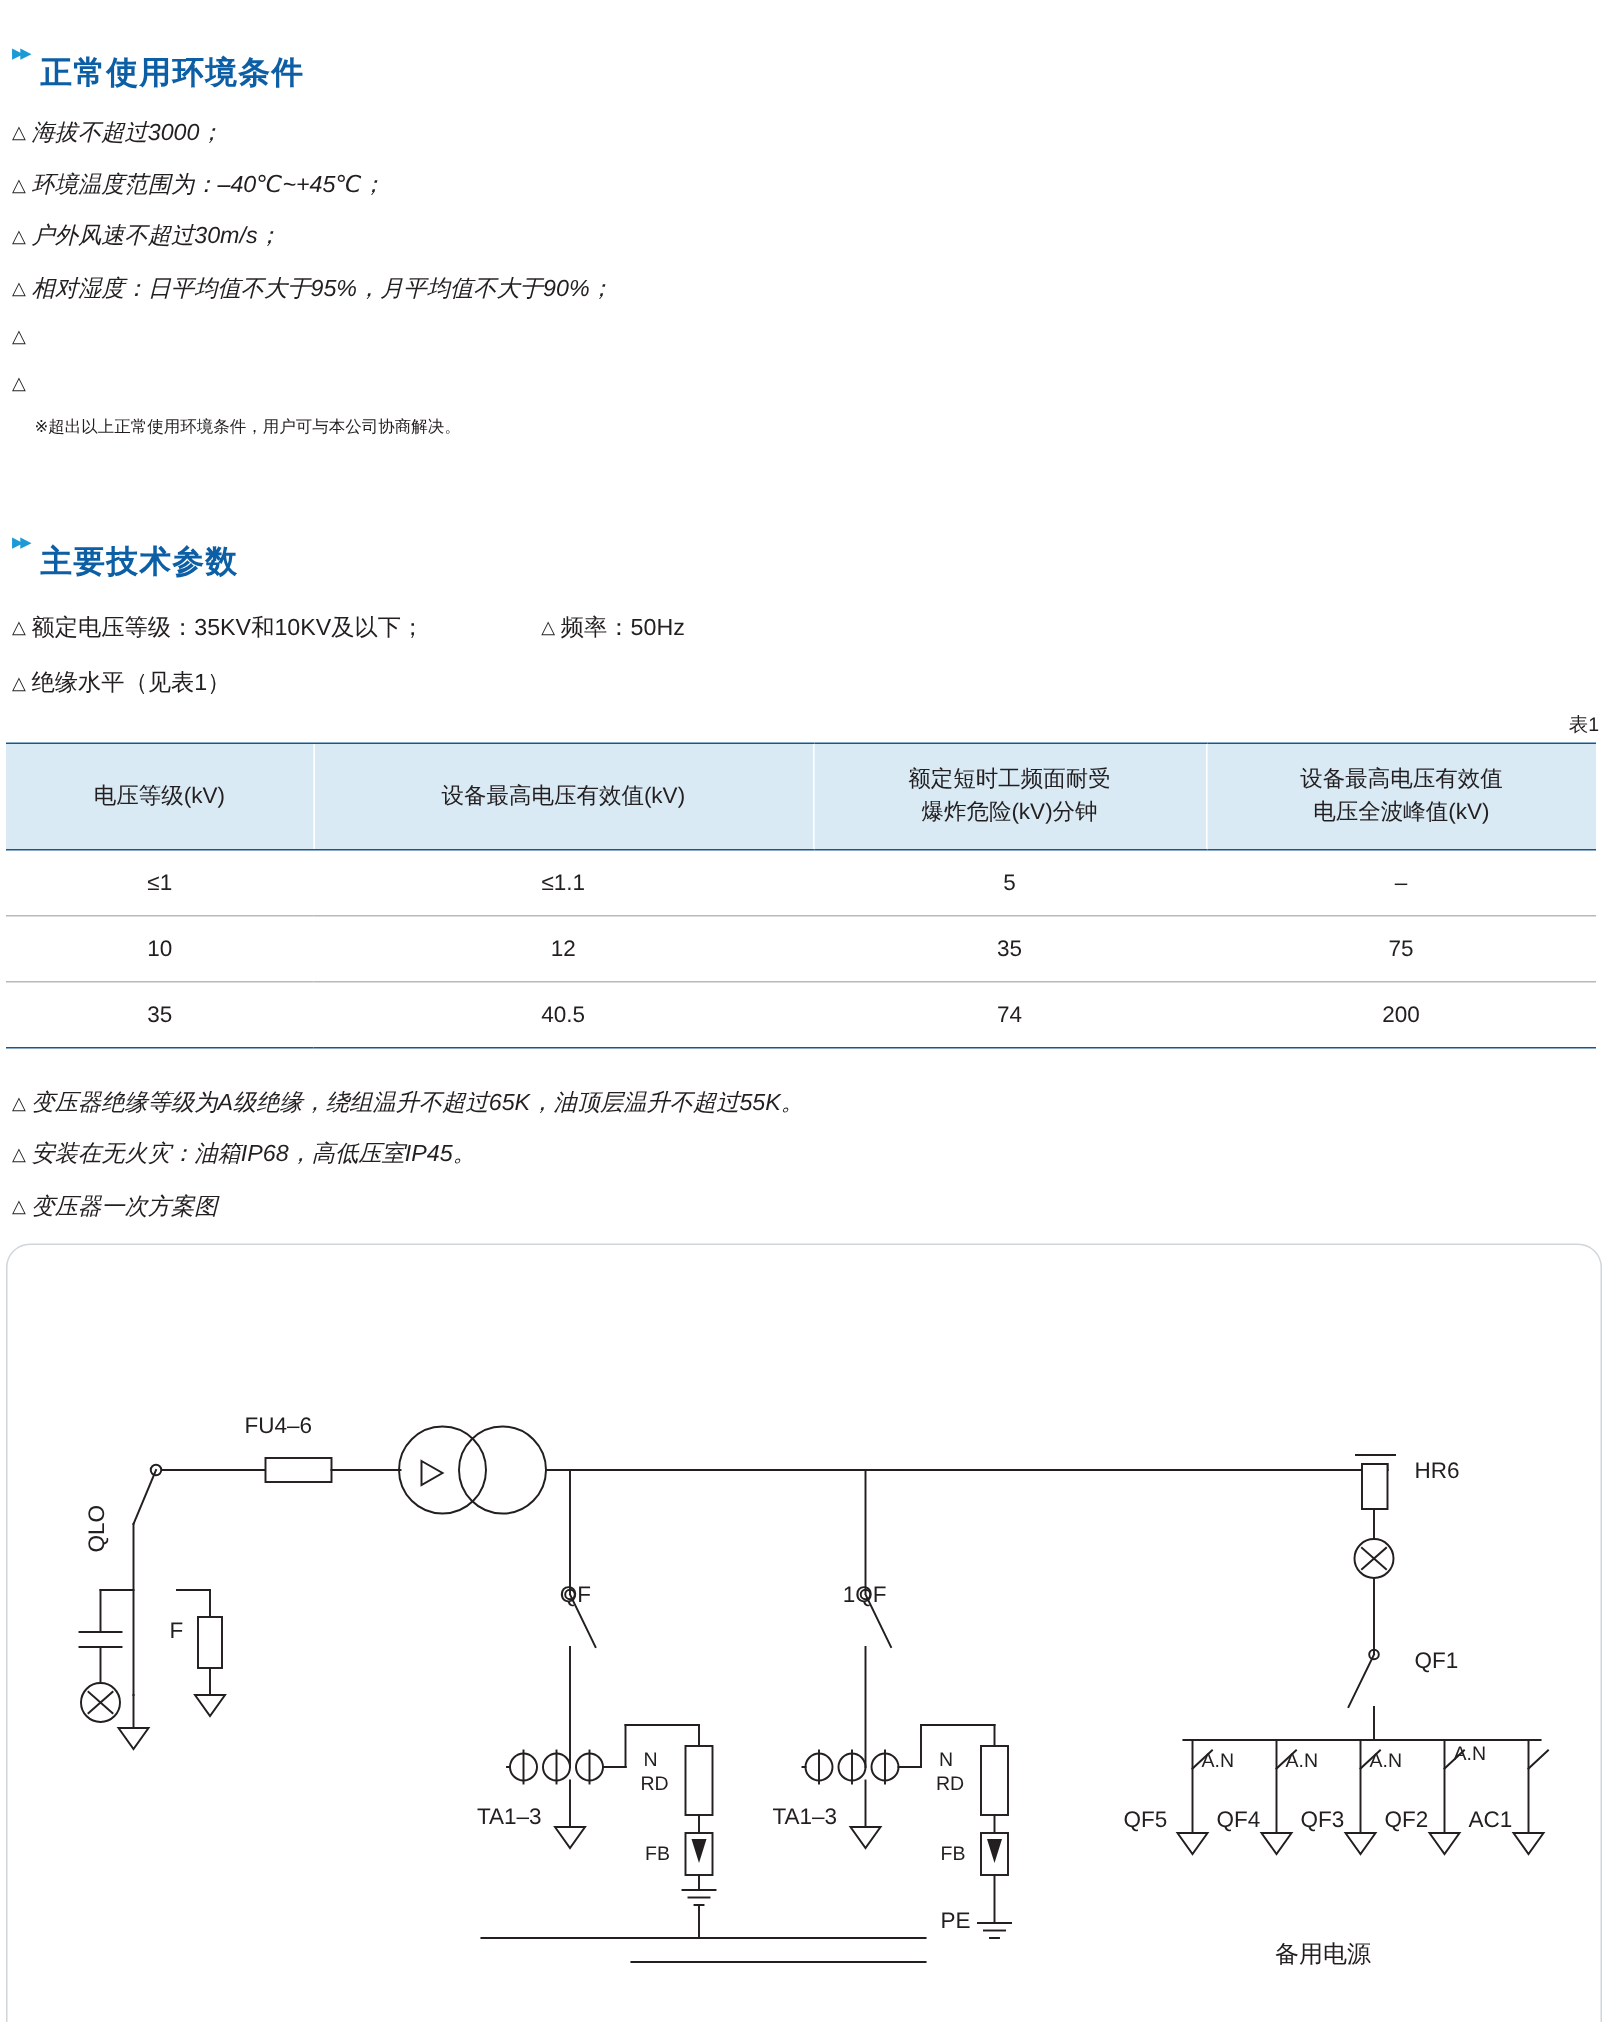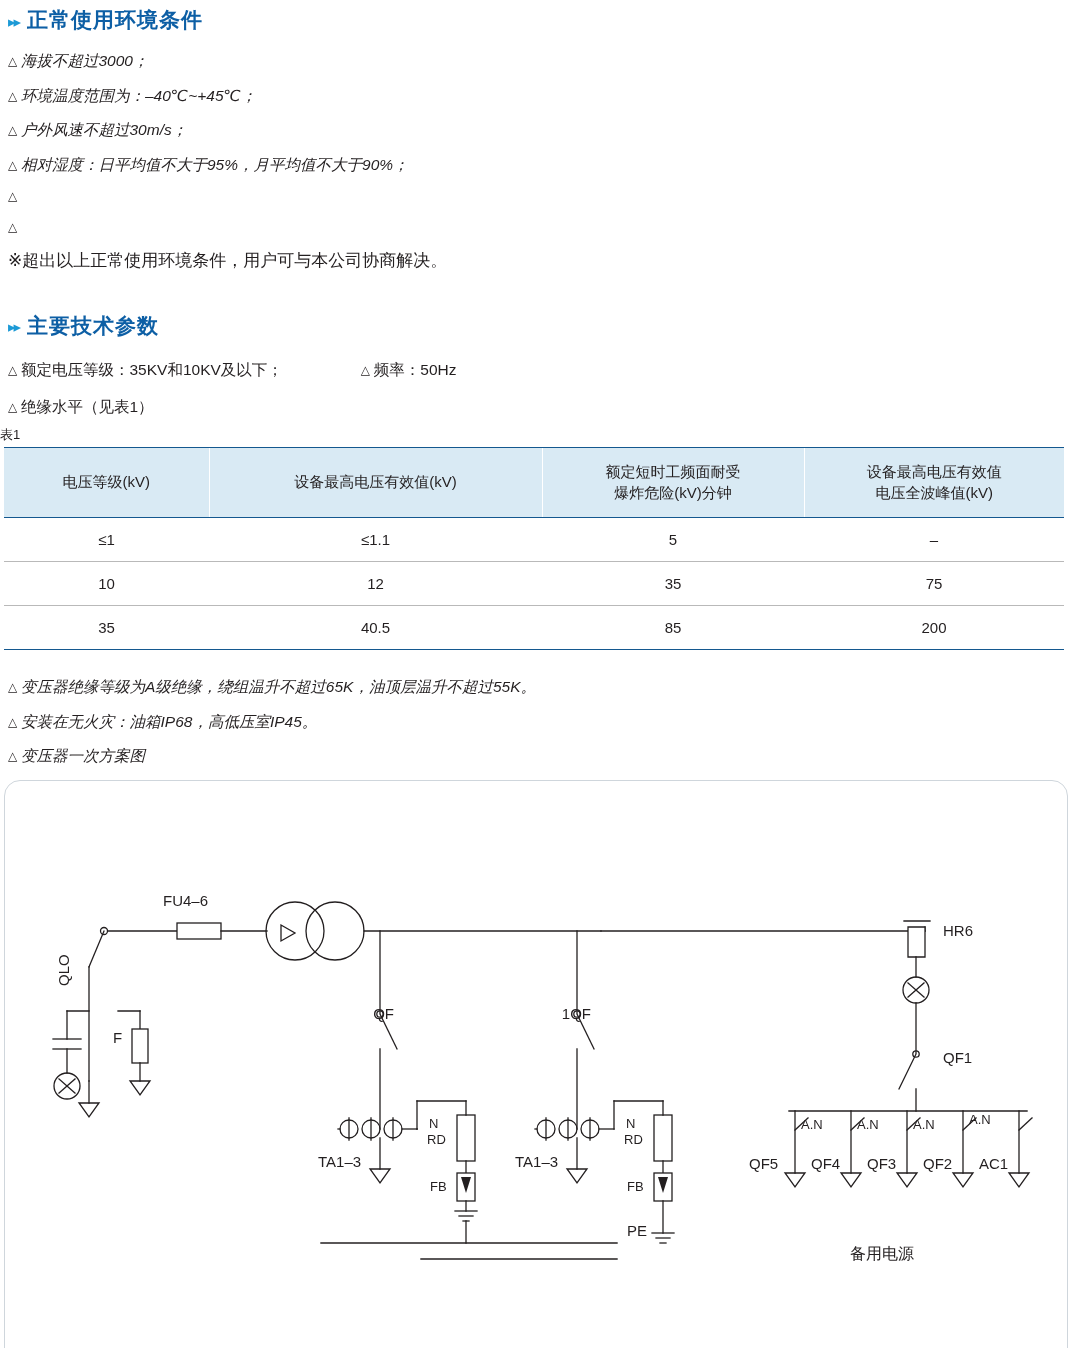--- a/index.html
+++ b/index.html
@@ -35,20 +35,21 @@
     letter-spacing: -2px;
     line-height: 1;
     display: inline-block;
     transform: translateY(1px);
   }
   .section-title {
     color: #0d5fa5;
     font-size: 21px;
     font-weight: bold;
     letter-spacing: 1px;
+    margin-top: 28px;
   }
 
   
   .bullet-list {
     margin: 0;
     padding: 0 0 0 8px;
     list-style: none;
   }
   .bullet-line {
     display: flex;
@@ -62,38 +63,39 @@
     display: inline-block;
     width: 13px;
     flex: 0 0 13px;
     font-size: 12px;
     color: #231f20;
     transform: translateY(-1px);
   }
   .bullet-text { white-space: pre; font-style: italic; }
 
   .note-line {
-    font-size: 17px;
+    font-size: 11px;
     line-height: 1.2;
-    padding-left: 8px;
+    padding-left: 23px;
     margin-bottom: 10px;
   }
 
   
   .param-row {
     display: flex;
     align-items: baseline;
     font-size: 15.5px;
     padding-left: 8px;
     margin-bottom: 16px;
   }
   .param-row .spacer { display: inline-block; width: 78px; }
 
   
   .table-caption {
+    text-align: right;
     font-size: 13px;
     padding-right: 4px;
     margin-bottom: 3px;
     color: #231f20;
   }
   table.spec {
     width: 1060px;
     margin-left: 4px;
     border-collapse: collapse;
     table-layout: fixed;
@@ -236,21 +238,21 @@
       </tr>
       <tr>
         <td>10</td>
         <td>12</td>
         <td>35</td>
         <td>75</td>
       </tr>
       <tr class="last">
         <td>35</td>
         <td>40.5</td>
-        <td>85</td>
+        <td>74</td>
         <td>200</td>
       </tr>
     </tbody>
   </table>
 
   <ul class="bullet-list" style="margin-top:28px;">
     <li class="bullet-line">
       <span class="tri">△</span>
       <span class="bullet-text">变压器绝缘等级为A级绝缘，绕组温升不超过65K，油顶层温升不超过55K。</span>
     </li>

